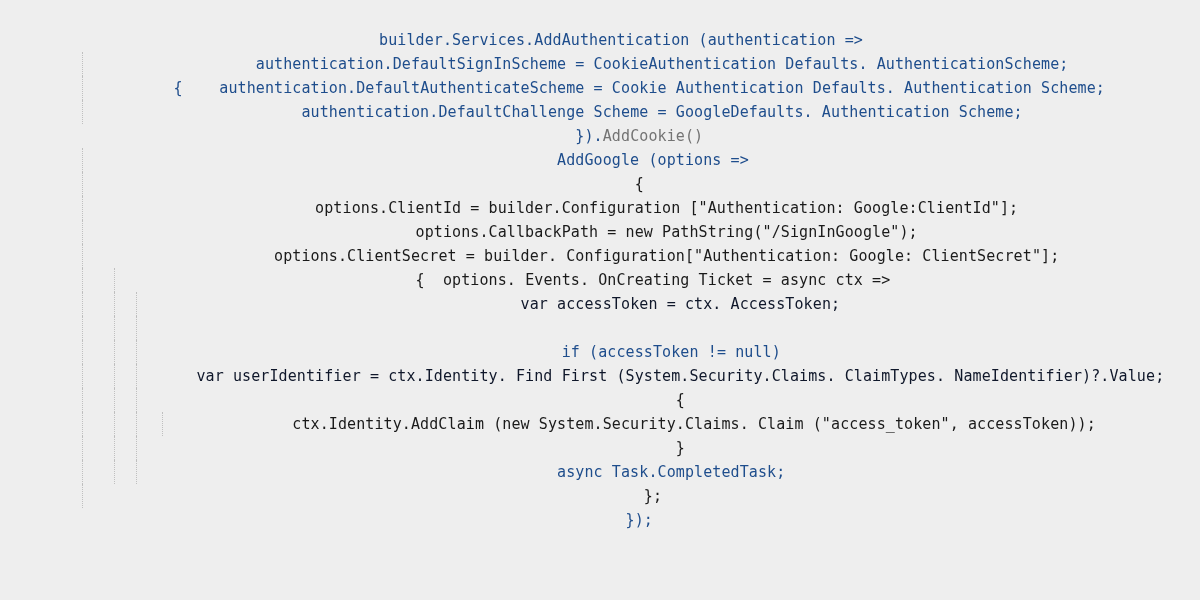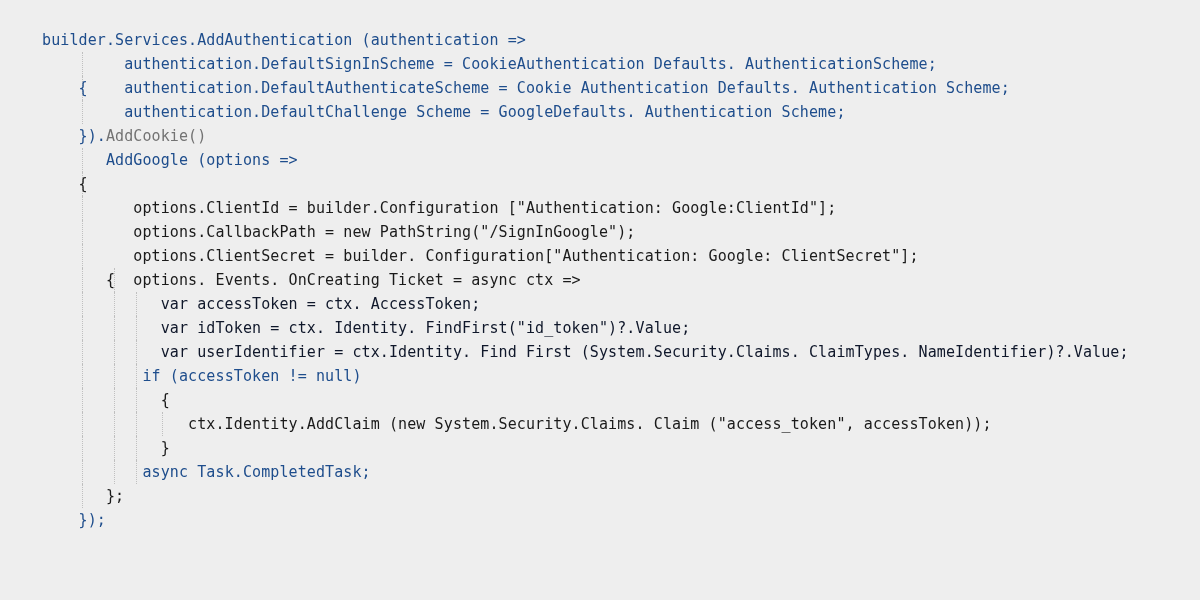--- a/index.html
+++ b/index.html
@@ -25,21 +25,21 @@
     vertical-align: 1px;
   }
   
   .guide {
     position: absolute;
     top: 0;
     bottom: 0;
     border-left: 1px dotted #9a9a9a;
     opacity: 0.55;
   }
-  .row { position: relative; height: 24px; }
+  .row { position: relative; height: 24px; text-align: center; }
 </style>
 </head>
 <body>
 
 <div>
 
   <div class="row"><span class="line blue">builder.Services.AddAuthentication (authentication =&gt;</span></div>
 
   <div class="row">
     <span class="guide" style="left:40px;"></span>
@@ -95,35 +95,34 @@
     <span class="guide" style="left:40px;"></span>
     <span class="guide" style="left:72px;"></span>
     <span class="guide" style="left:94px;"></span>
     <span class="line">             <span class="teal">var accessToken = ctx. AccessToken;</span></span>
   </div>
 
   <div class="row">
     <span class="guide" style="left:40px;"></span>
     <span class="guide" style="left:72px;"></span>
     <span class="guide" style="left:94px;"></span>
-    <span class="line">             <span class="teal">var idToken = ctx. Identity. FindFirst("id_token")?.Value;</span></span>
+  </div>
+
+  <div class="row">
+    <span class="guide" style="left:40px;"></span>
+    <span class="guide" style="left:72px;"></span>
+    <span class="guide" style="left:94px;"></span>
+    <span class="line">           <span class="blue">if (accessToken != null)</span></span>
   </div>
 
   <div class="row">
     <span class="guide" style="left:40px;"></span>
     <span class="guide" style="left:72px;"></span>
     <span class="guide" style="left:94px;"></span>
     <span class="line">             <span class="teal">var userIdentifier = ctx.Identity. Find First (System.Security.Claims. ClaimTypes. NameIdentifier)?.Value;</span></span>
-  </div>
-
-  <div class="row">
-    <span class="guide" style="left:40px;"></span>
-    <span class="guide" style="left:72px;"></span>
-    <span class="guide" style="left:94px;"></span>
-    <span class="line">           <span class="blue">if (accessToken != null)</span></span>
   </div>
 
   <div class="row">
     <span class="guide" style="left:40px;"></span>
     <span class="guide" style="left:72px;"></span>
     <span class="guide" style="left:94px;"></span>
     <span class="line">             <span class="black">{</span></span>
   </div>
 
   <div class="row">

